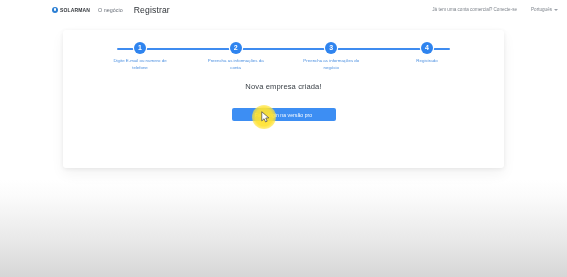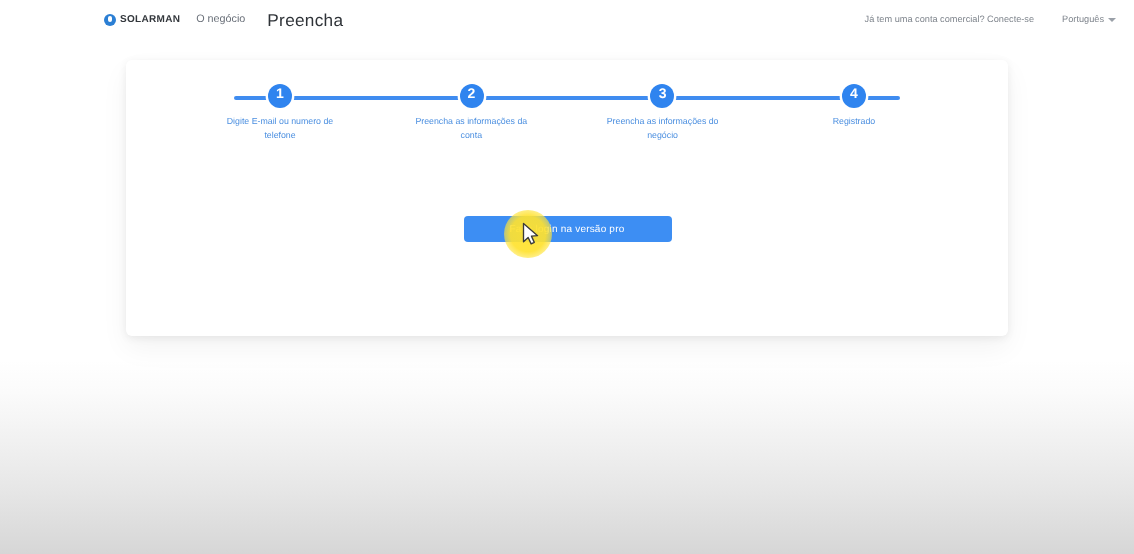--- a/index.html
+++ b/index.html
@@ -239,21 +239,21 @@
 <div class="page">
 
   <div class="topbar">
 
     <div class="brand">
       <span class="brand-mark"></span>
       <span class="brand-word">SOLARMAN</span>
     </div>
 
     <span class="nav-link">O negócio</span>
-    <span class="nav-link active">Preencha</span>
+    <span class="nav-link active">Registrar</span>
 
     <div class="topbar-right">
       <span class="signin-text">Já tem uma conta comercial? Conecte-se</span>
       <span class="lang">
         <span>Português</span>
         <span class="chev"></span>
       </span>
     </div>
   </div>
 
@@ -279,20 +279,21 @@
         </div>
 
         <div class="step">
           <div class="step-circle">4</div>
           <div class="step-label">Registrado</div>
         </div>
 
       </div>
     </div>
 
+    <div class="message">Nova empresa criada!</div>
 
     <div class="cta-wrap">
       <button class="cta">Faça login na versão pro</button>
     </div>
 
   </div>
 
   <div class="click-halo"></div>
   <svg class="cursor" viewBox="0 0 12 16">
     <path d="M1 1 L1 13.2 L4.1 10.3 L6.1 14.6 L8.2 13.6 L6.3 9.4 L10.4 9.1 Z" fill="#ffffff" stroke="#3a3a3a" stroke-width="0.9" stroke-linejoin="round"></path>

